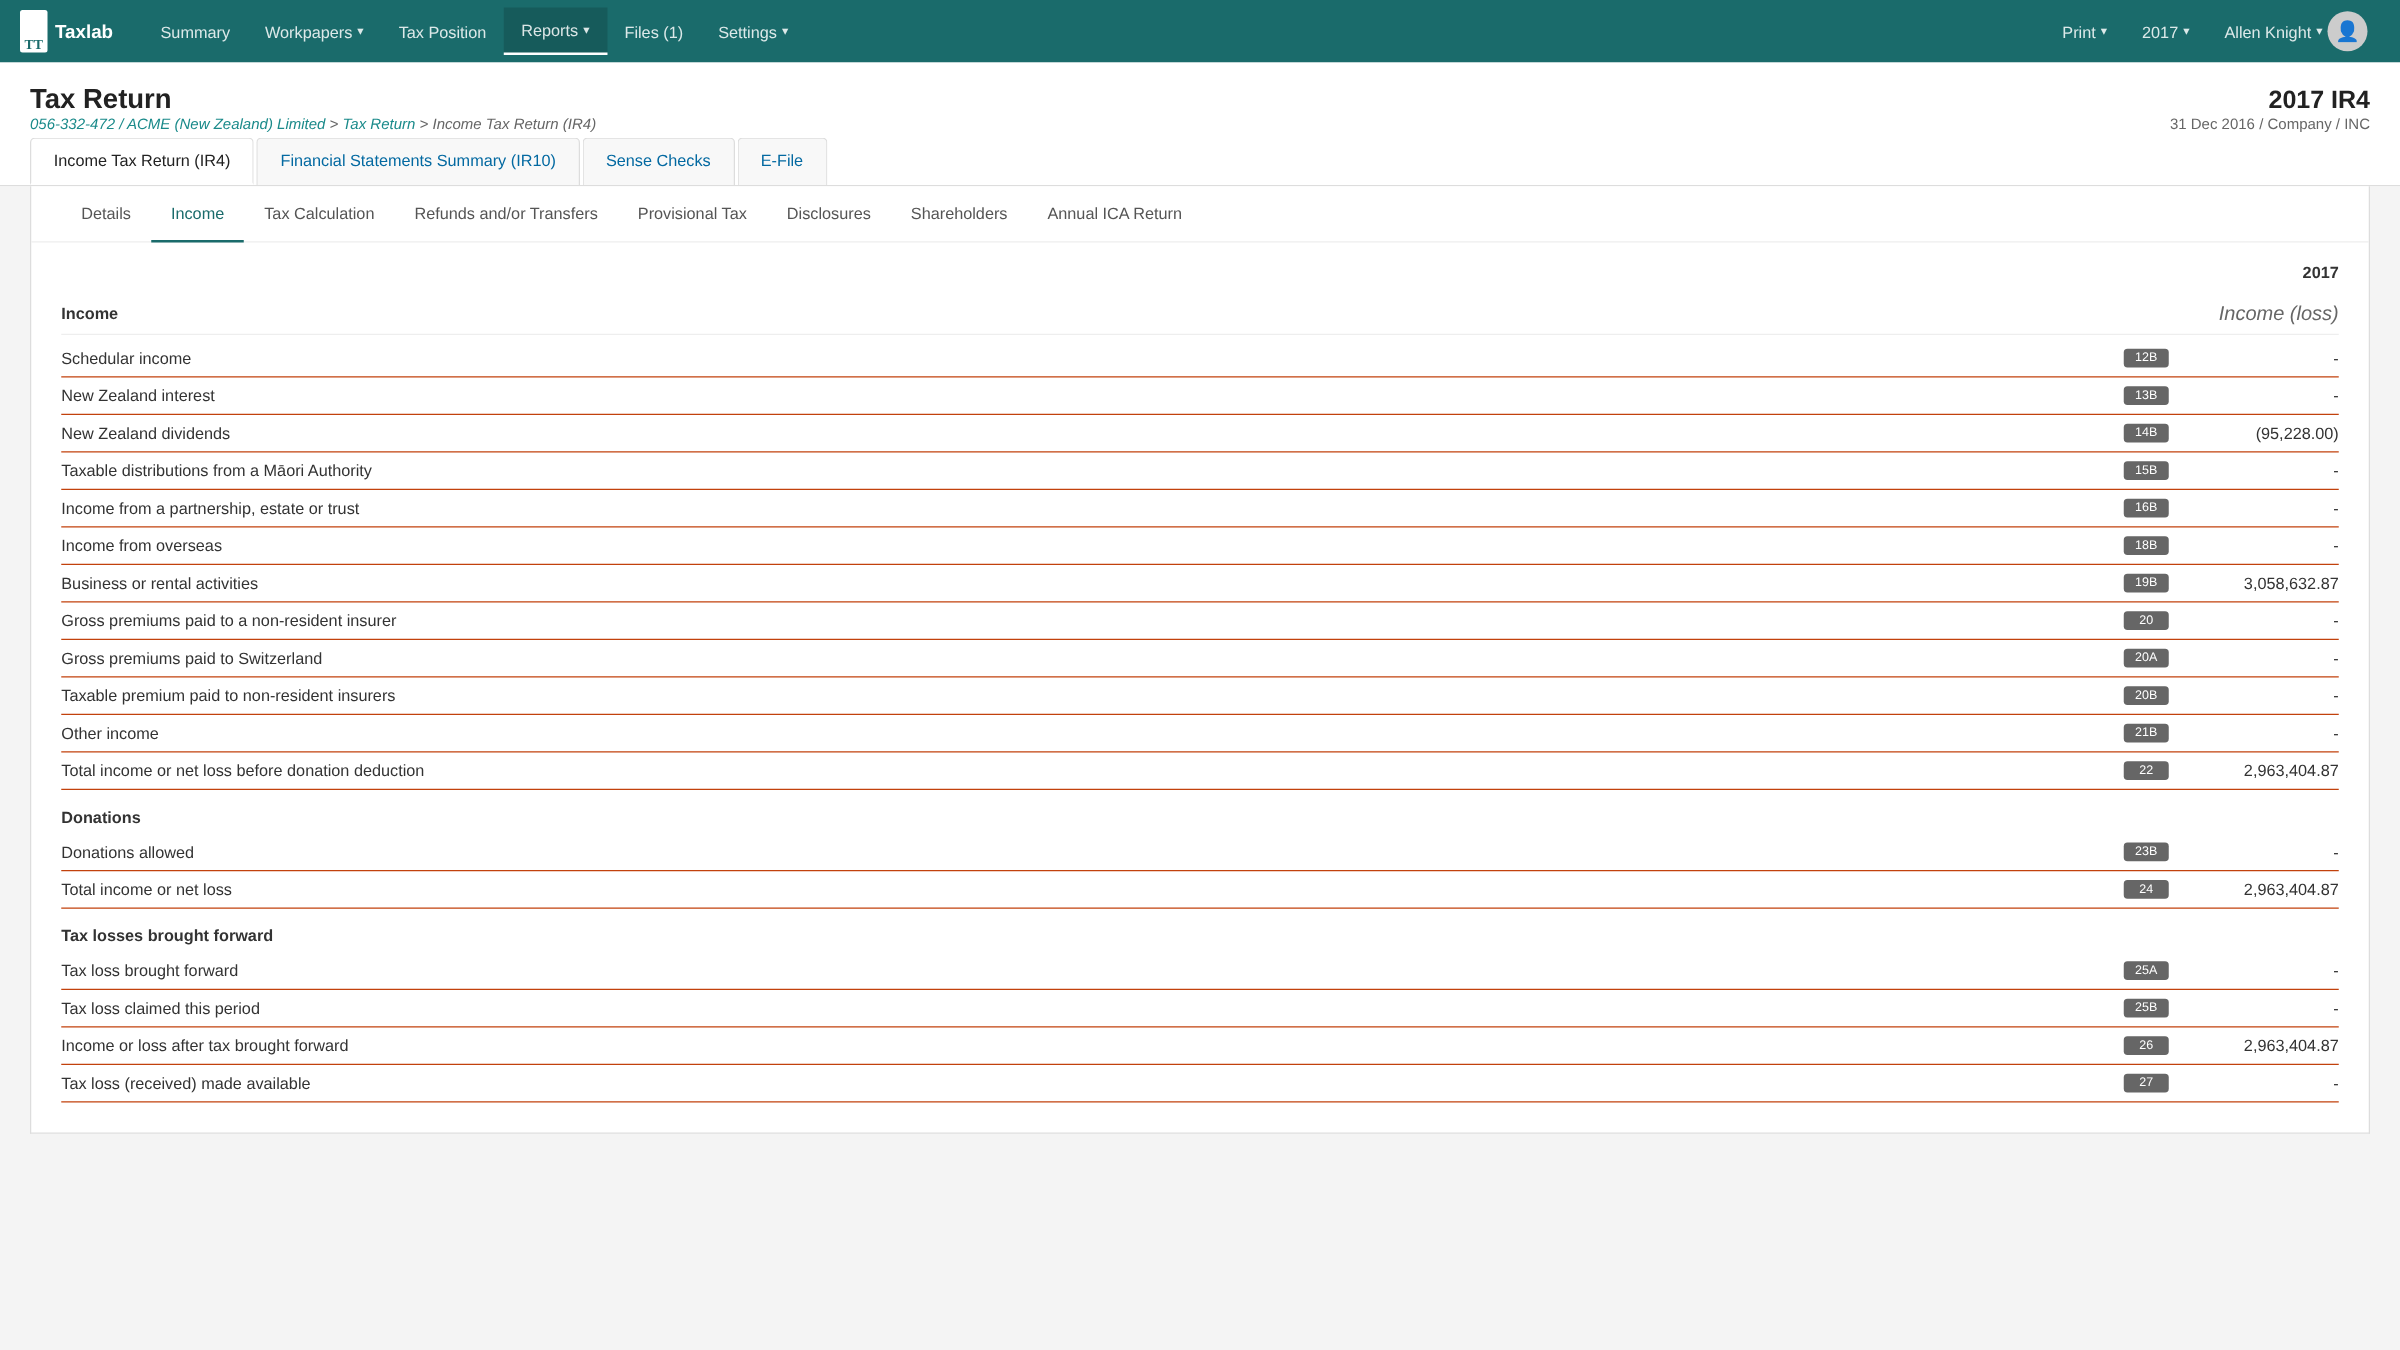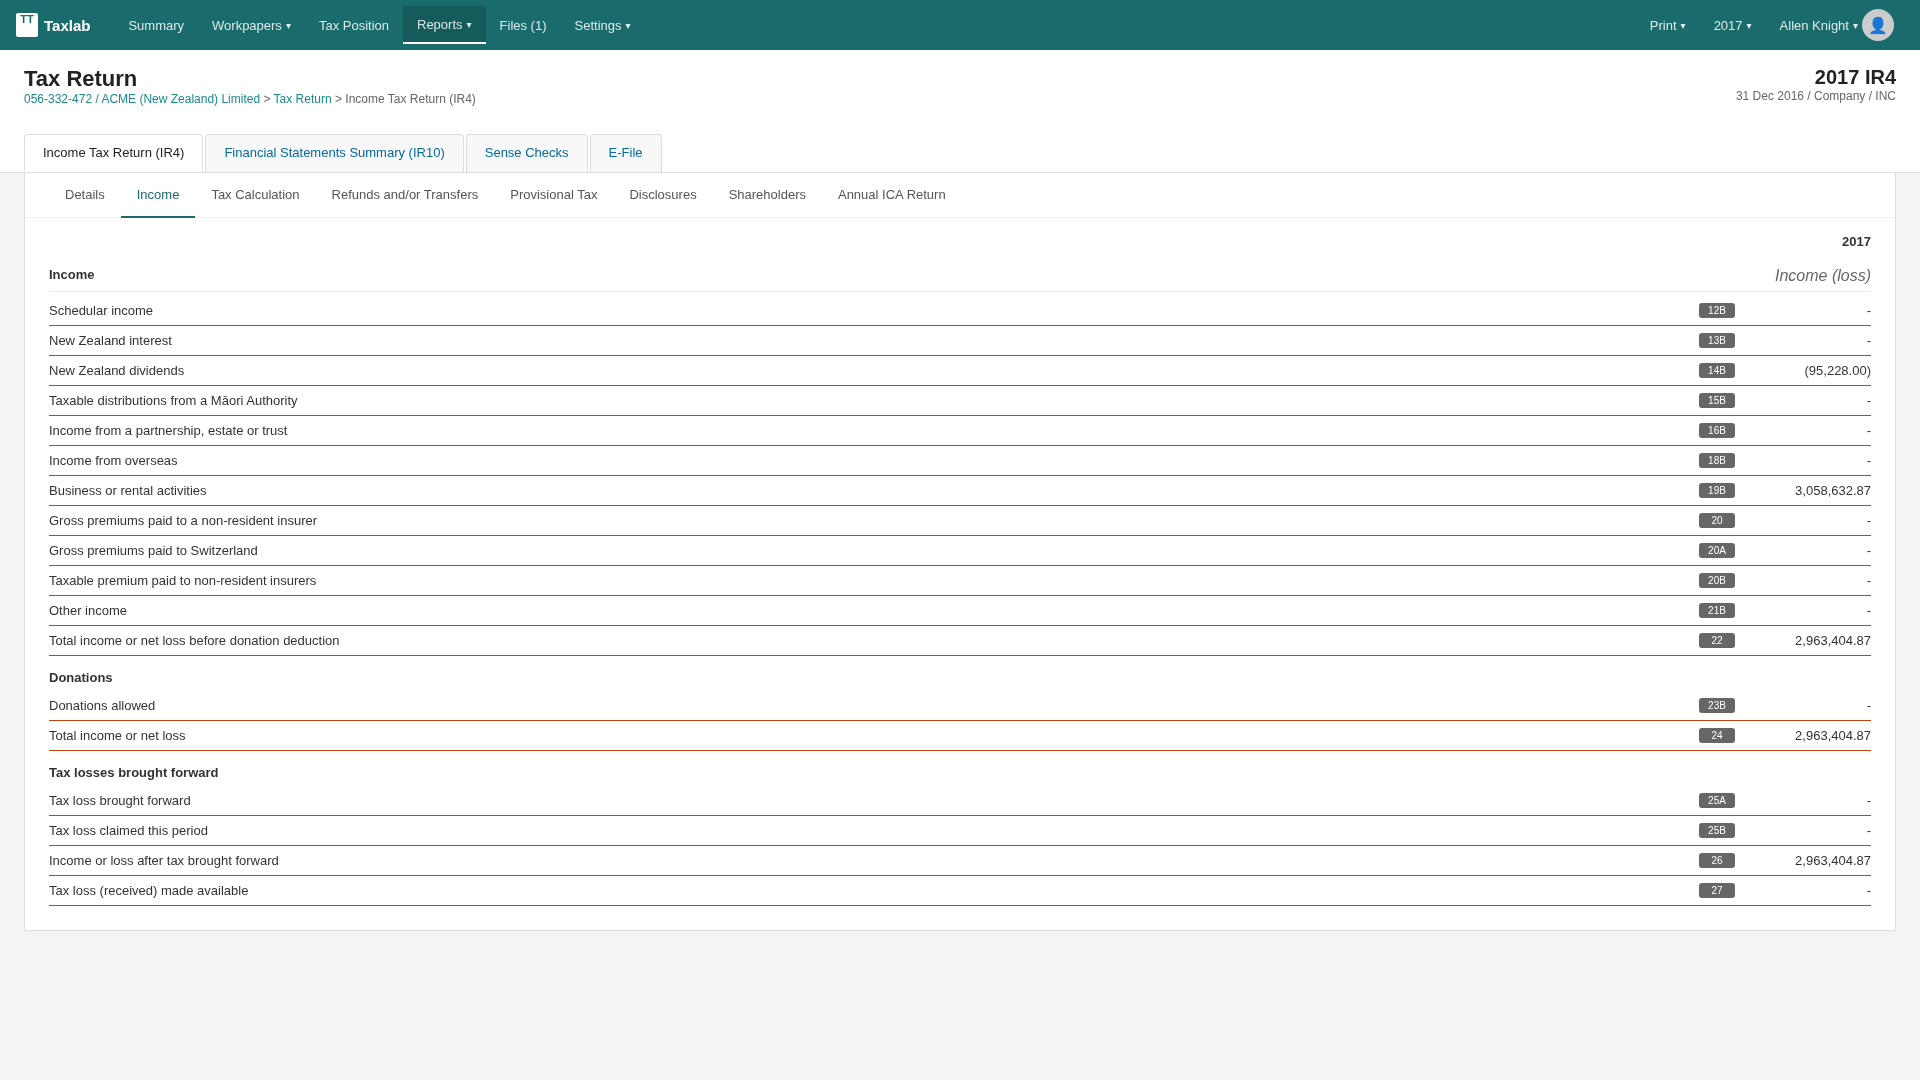--- a/index.html
+++ b/index.html
@@ -19,27 +19,28 @@
       align-items: center;
       gap: 6px;
       margin-right: 24px;
       font-weight: bold;
       font-size: 15px;
     }
     .logo-box {
       background: white;
       color: #1a6b6b;
       width: 22px;
-      height: 24px;
-      display: flex;
-      align-items: flex-start;
+      height: 34px;
+      display: flex;
+      align-items: flex-end;
       justify-content: center;
       font-size: 11px;
       font-weight: bold;
       border-radius: 2px;
+      font-family: Liberation Serif, serif;
     }
     .topnav-item {
       color: rgba(255,255,255,0.85);
       padding: 0 14px;
       height: 38px;
       display: flex;
       align-items: center;
       cursor: pointer;
       font-size: 13px;
       gap: 4px;
@@ -78,28 +79,28 @@
 
     
     .page-header {
       background: white;
       padding: 16px 24px 0;
       border-bottom: 1px solid #ddd;
     }
     .page-header-top {
       display: flex;
       justify-content: space-between;
-      align-items: flex-start;
+      align-items: flex-end;
       margin-bottom: 4px;
     }
     .page-title { font-size: 22px; font-weight: 600; color: #222; }
     .page-title-right { text-align: right; }
     .page-title-right .doc-id { font-size: 20px; font-weight: 600; color: #222; }
     .page-title-right .doc-sub { font-size: 12px; color: #666; }
-    .breadcrumb { font-size: 12px; color: #1a8a8a; margin-bottom: 24px; }
+    .breadcrumb { font-size: 12px; color: #1a8a8a; margin-bottom: 0; font-style: italic; }
     .breadcrumb span { color: #666; }
 
     
     .main-tabs {
       display: flex;
       gap: 0;
       border-bottom: none;
       margin-top: 4px;
     }
     .main-tab {

